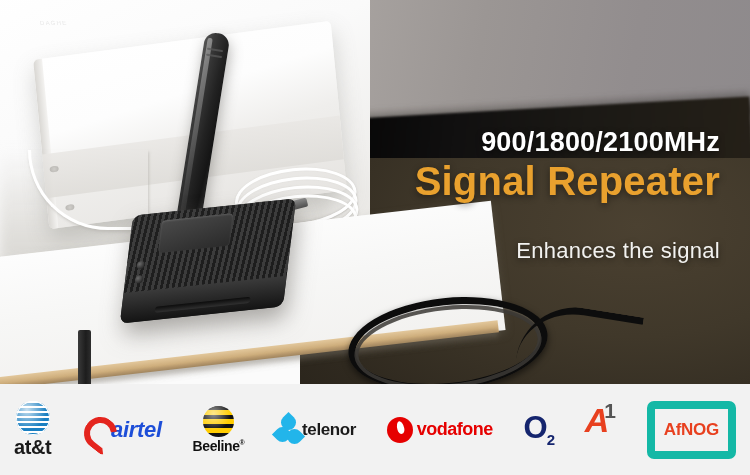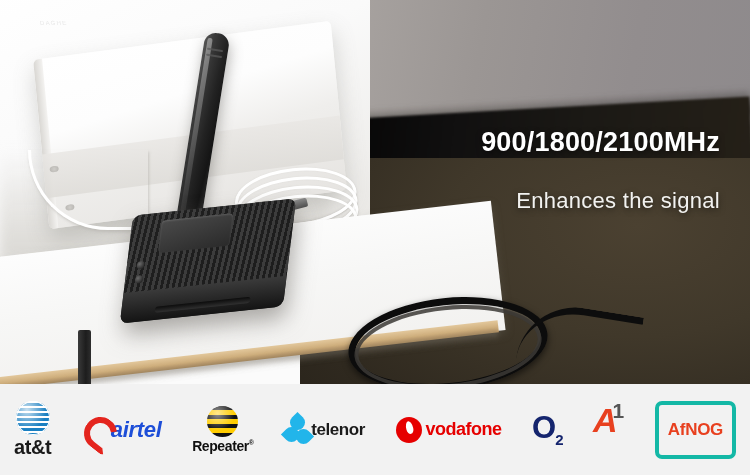--- a/index.html
+++ b/index.html
@@ -340,21 +340,21 @@
   .mtc{ gap:3px; }
   .mtc-drop{
     width:11px; height:15px;
     background:#e8401f;
     border-radius:50% 50% 50% 50% / 62% 62% 38% 38%;
   }
   .mtc-txt{ font-size:19px; color:#e8401f; font-weight:bold; letter-spacing:-0.6px; }
 
   
   .afnog{
-    border:4px solid #14b8a6; border-radius:7px;
+    border:8px solid #14b8a6; border-radius:7px;
     padding:3px 9px;
   }
   .afnog-txt{ font-size:17px; color:#e8401f; font-weight:bold; letter-spacing:-0.3px; }
 </style>
 </head>
 <body>
 
 <div id="banner">
 
   <div class="scene">
@@ -406,39 +406,40 @@
       <div class="device-port" style="left:10px; top:60px;"></div>
     </div>
     <div class="device-logo">DAGHE</div>
 
     <div class="loop"></div>
     <div class="loop2"></div>
     <div class="loop-tail"></div>
 
     <div class="copy">
       <div class="freq">900/1800/2100MHz</div>
+      <div class="headline">Signal Repeater</div>
       <div class="subline">Enhances the signal</div>
     </div>
   </div>
 
   <div class="logos">
 
     <div class="logo att">
       <div class="att-globe"></div>
       <div class="att-txt logo-label">at&amp;t</div>
     </div>
 
     <div class="logo airtel">
       <div class="airtel-mark"></div>
       <div class="airtel-txt logo-label">airtel</div>
     </div>
 
     <div class="logo beeline">
       <div class="bee-globe"></div>
-      <div class="bee-txt logo-label"><span>Repeater</span><sup>®</sup></div>
+      <div class="bee-txt logo-label"><span>Beeline</span><sup>®</sup></div>
     </div>
 
     <div class="logo telenor">
       <div class="tel-mark">
         <div class="tel-blade" style="left:6px;  top:0px;  transform:rotate(135deg);"></div>
         <div class="tel-blade" style="left:0px;  top:12px; transform:rotate(45deg);"></div>
         <div class="tel-blade" style="left:12px; top:14px; transform:rotate(-135deg);"></div>
       </div>
       <div class="telenor-txt logo-label">telenor</div>
     </div>

